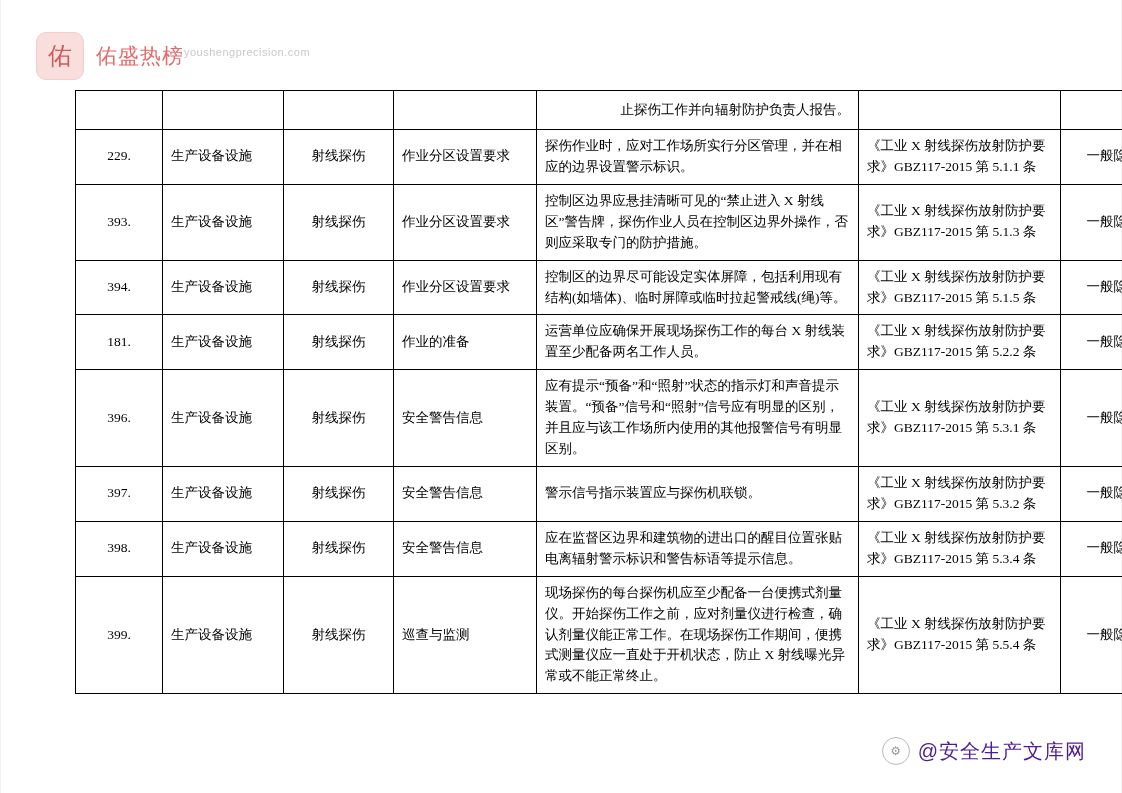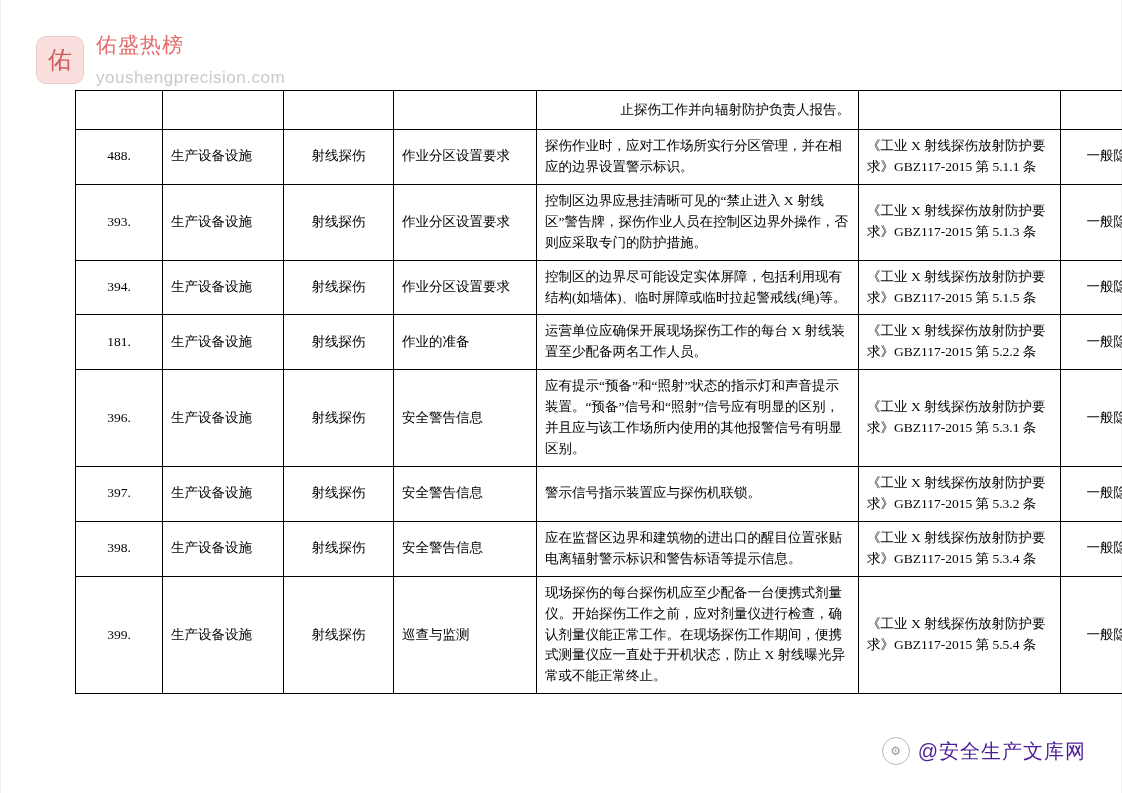--- a/index.html
+++ b/index.html
@@ -32,36 +32,36 @@
     border: 1px solid #f3cccc;
     display: flex;
     align-items: center;
     justify-content: center;
     color: #d05a5a;
     font-size: 24px;
     font-family: "Liberation Serif", serif;
   }
   .brand-text {
     display: flex;
-    flex-direction: column;
+    flex-direction: row;
     justify-content: flex-start;
   }
   .brand-title {
     font-size: 21px;
     color: #e36b6b;
     font-family: "Liberation Sans", sans-serif;
     letter-spacing: 1px;
     line-height: 1.2;
   }
   .brand-sub {
-    font-size: 17px;
+    font-size: 11px;
     color: #c9c9c9;
     font-family: "Liberation Sans", sans-serif;
     letter-spacing: 0.5px;
-    margin-top: 11px;
+    margin-top: 3px;
   }
 
   
   .doc-table {
     position: absolute;
     left: 75px;
     top: 90px;
     width: 972px;
     border-collapse: collapse;
     table-layout: fixed;
@@ -142,21 +142,21 @@
       <td class="col-num"></td>
       <td class="col-cat"></td>
       <td class="col-sub"></td>
       <td class="col-item"></td>
       <td class="col-desc cont-desc">止探伤工作并向辐射防护负责人报告。</td>
       <td class="col-ref"></td>
       <td class="col-level"></td>
     </tr>
 
     <tr>
-      <td class="col-num">488.</td>
+      <td class="col-num">229.</td>
       <td class="col-cat">生产设备设施</td>
       <td class="col-sub">射线探伤</td>
       <td class="col-item">作业分区设置要求</td>
       <td class="col-desc">探伤作业时，应对工作场所实行分区管理，并在相应的边界设置警示标识。</td>
       <td class="col-ref">《工业 X 射线探伤放射防护要求》GBZ117-2015 第 5.1.1 条</td>
       <td class="col-level">一般隐患</td>
     </tr>
 
     <tr>
       <td class="col-num">393.</td>

